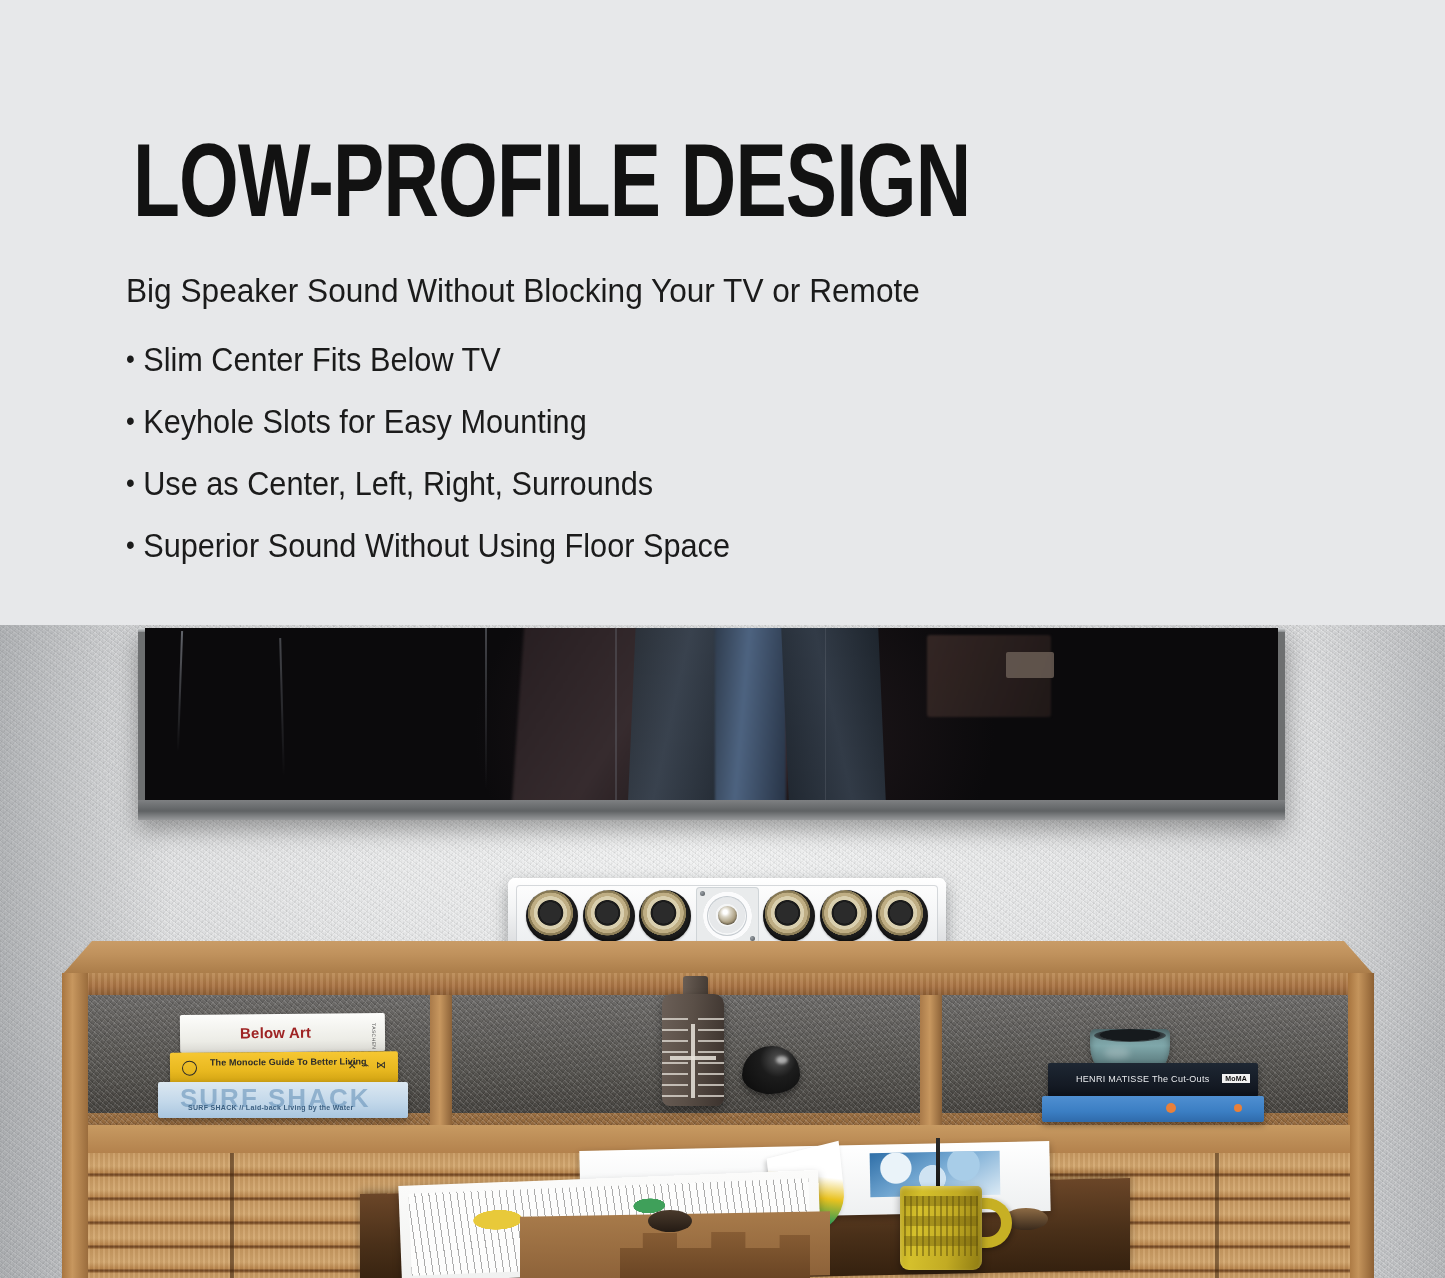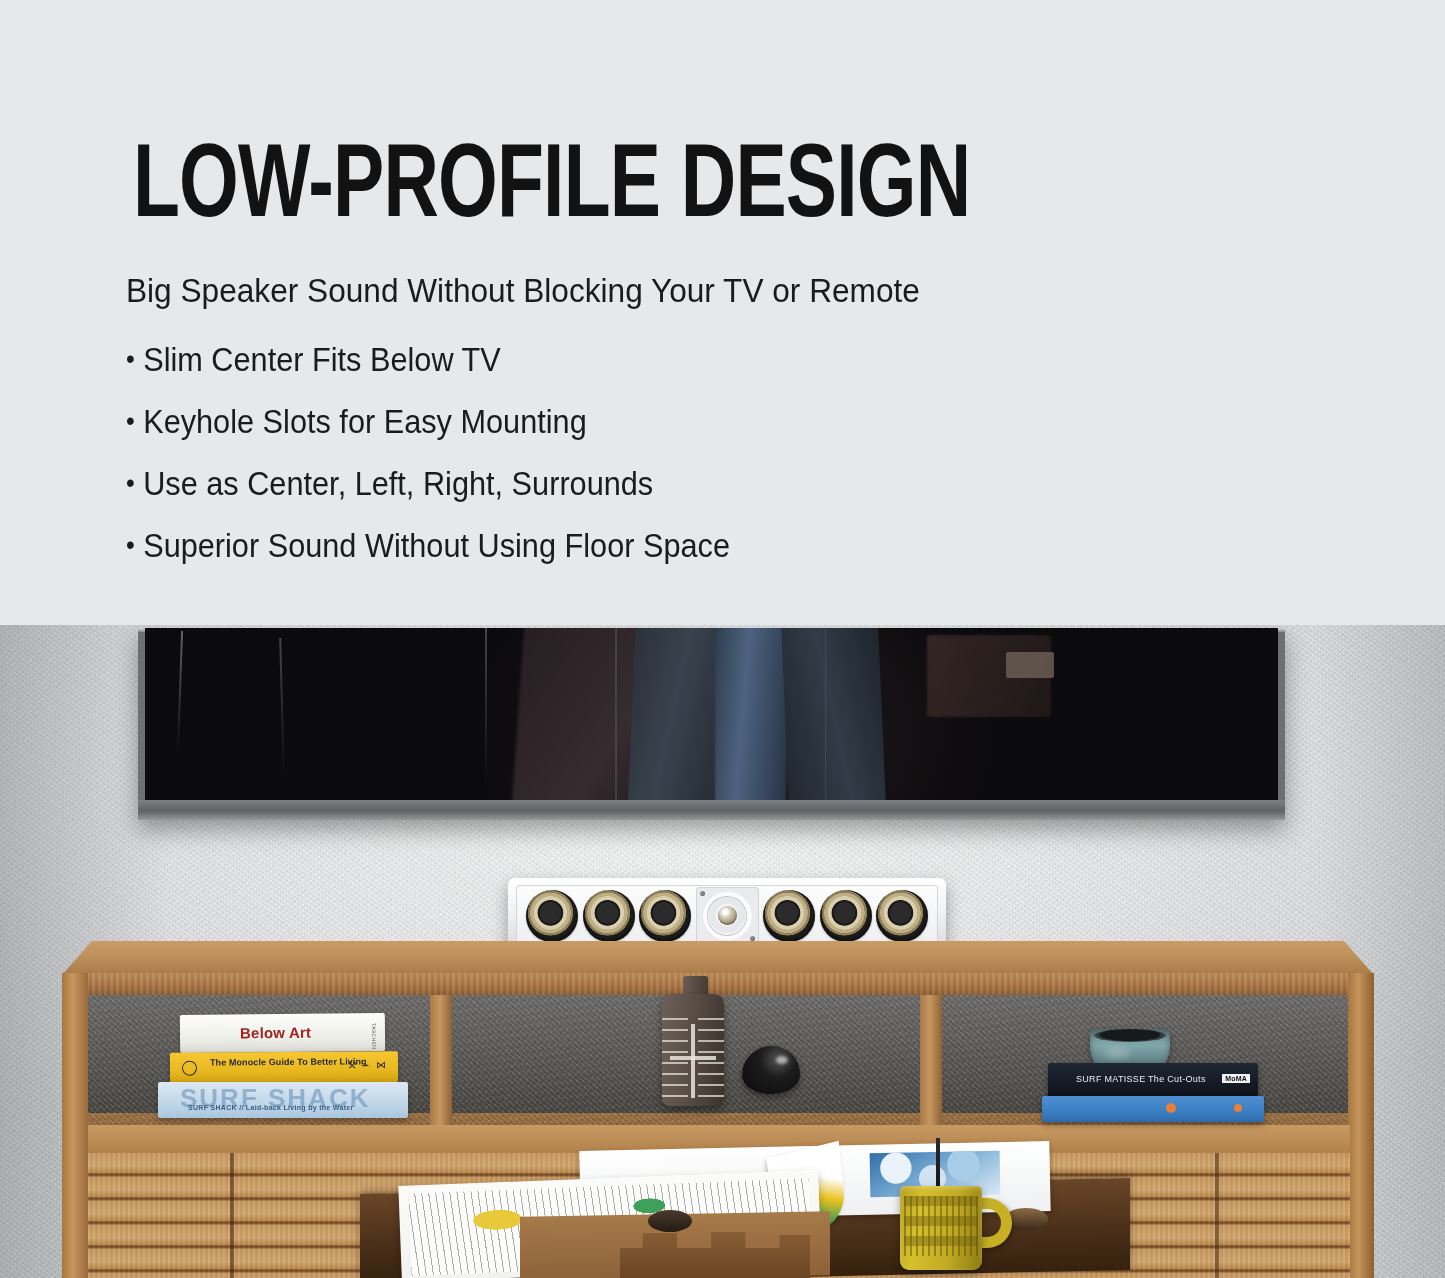--- a/index.html
+++ b/index.html
@@ -560,21 +560,21 @@
 <div class="vase">
   <div class="pat"></div>
   <div class="cross-v"></div>
   <div class="cross-h"></div>
 </div>
 <div class="stone"></div>
 
 <div class="stack-right">
   <div class="bowl"></div>
   <div class="bk bk-matisse">
-    <span class="t">SURF MATISSE The Cut-Outs</span>
+    <span class="t">HENRI MATISSE The Cut-Outs</span>
     <span class="moma">MoMA</span>
   </div>
   <div class="bk bk-blue">
     <span class="o1"></span>
     <span class="o2"></span>
   </div>
 </div>
 
 <div class="table"></div>
 <div class="mag-back"></div>

